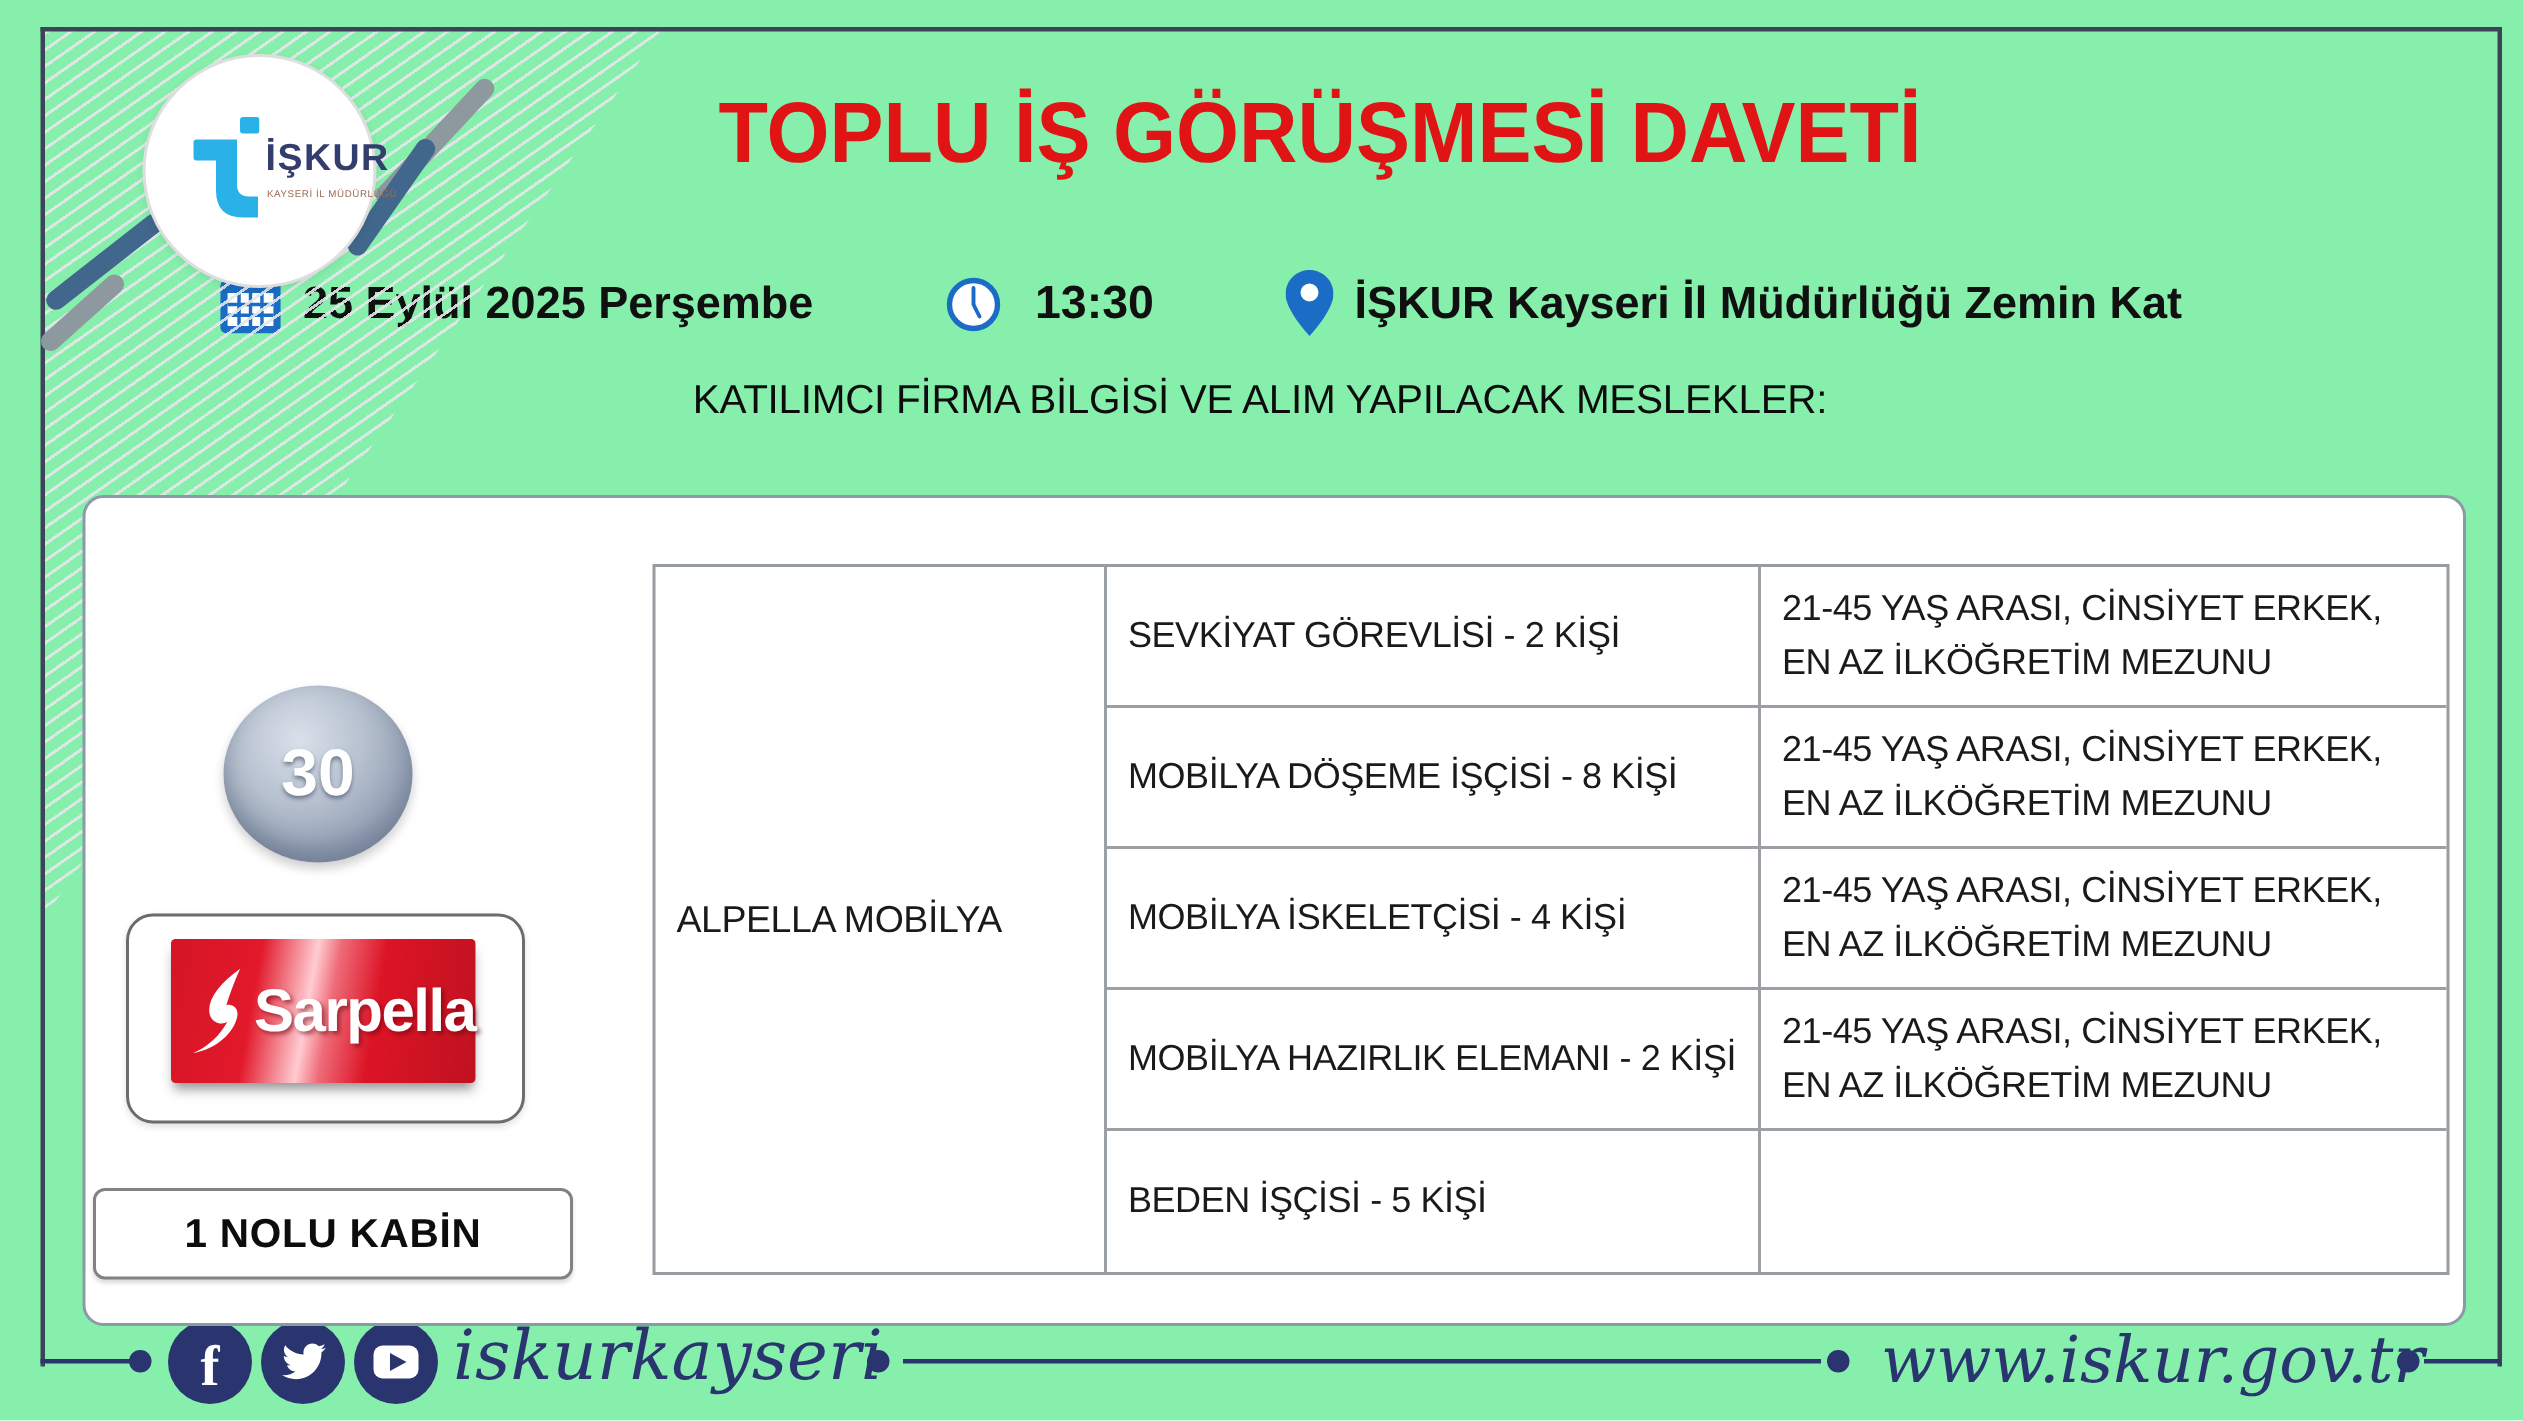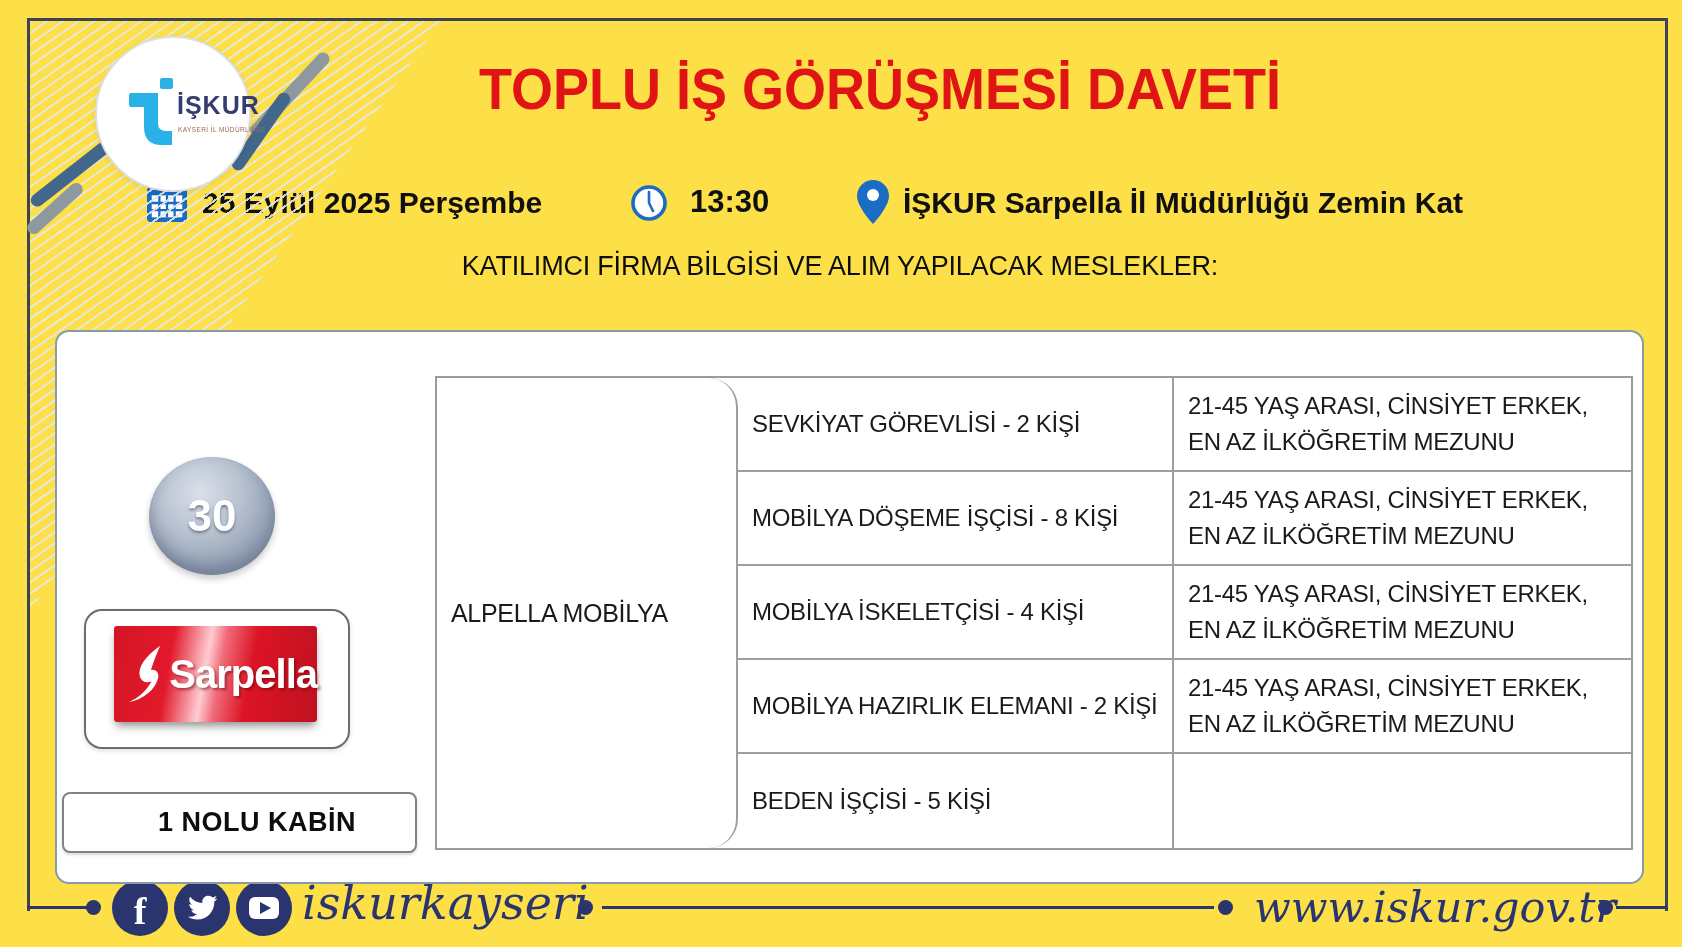--- a/index.html
+++ b/index.html
@@ -1,18 +1,18 @@
 <!DOCTYPE html>
 <html style="--c-title_red: #e01315; --c-navy: #2a3570; --c-frame_navy: #3e4457; --c-icon_blue: #1a6cc4; --c-iskur_blue: #2ab2e8; --c-sarpella_red: #e2192b; --c-badge_gray: #93a0b4; --c-bar_blue: #41688c; --c-bar_gray: #8e989f;"><head>
 <meta charset="utf-8">
 <style>
   html,body{margin:0;padding:0;background:#fff;}
   #flyer{
     position:relative;width:1682px;height:947px;overflow:hidden;
-    background:#fde047;font-family:"Liberation Sans",sans-serif;color:#161616;
+    background:#86efac;font-family:"Liberation Sans",sans-serif;color:#161616;
   }
   
   #frame{
     position:absolute;left:27px;top:18px;width:1635px;height:890px;
     border-top:3px solid var(--c-frame_navy,#3e4457);
     border-left:3px solid var(--c-frame_navy,#3e4457);
     border-right:3px solid var(--c-frame_navy,#3e4457);
   }
   
   .hatch{
@@ -84,33 +84,33 @@
   }
   #sarpella svg{margin-left:12px;}
   #sarpella span{
     font-size:40px;font-weight:bold;color:#fff;letter-spacing:-1px;margin-left:4px;
     text-shadow:2px 2px 3px rgba(110,0,12,.55);
   }
   #cabin-box{
     position:absolute;left:5px;top:460px;width:316px;height:57px;background:#fff;
     border:2px solid #828282;border-radius:8px;box-shadow:0 2px 3px rgba(0,0,0,.15);
     display:flex;align-items:center;justify-content:center;
-    font-size:27px;font-weight:bold;letter-spacing:.5px;color:#0d0d0d;padding-left:35px;
+    font-size:27px;font-weight:bold;letter-spacing:.5px;color:#0d0d0d;
   }
   
   #jobs-table{
     position:absolute;left:378px;top:44px;
     display:grid;grid-template-columns:301px 436px 457px;grid-auto-rows:94px;
     border:2px solid #979ca1;background:#fff;
   }
   .cell{display:flex;align-items:center;padding-left:14px;padding-right:8px;
     font-size:24px;letter-spacing:-.3px;color:#1a1a1a;}
   .cell.bb{border-bottom:2px solid #9aa0a5;}
   .cell.br{border-right:2px solid #9aa0a5;}
-  #company-cell{grid-column:1;grid-row:1/span 5;font-size:25px;border-radius:29px;}
+  #company-cell{grid-column:1;grid-row:1/span 5;font-size:25px;}
   .job{grid-column:2;text-align:right;}
   .req{grid-column:3;white-space:pre-line;line-height:1.5;font-size:24px;}
   
   .fline{position:absolute;top:906px;height:3px;background:var(--c-navy,#2a3570);}
   #fl1{left:27px;width:62px;}
   #fl2{left:602px;width:612px;}
   #fl3{left:1616px;width:51px;}
   .fdot{position:absolute;top:900px;width:15px;height:15px;border-radius:50%;background:var(--c-navy,#2a3570);}
   #fd1{left:86px;} #fd2{left:578px;} #fd3{left:1218px;} #fd4{left:1598px;}
   .soc{
@@ -164,21 +164,21 @@
   <svg id="clock-icon" class="meta-icon" width="40" height="40" viewBox="0 0 40 40">
     <circle cx="20" cy="20" r="16" fill="#fff" stroke="#1a6cc4" stroke-width="3.6"></circle>
     <path d="M20 20 L20 9 M20 20 L24 28" stroke="#1a6cc4" stroke-width="2.6" stroke-linecap="round"></path>
   </svg>
   <div id="time-text" class="meta-text">13:30</div>
 
   <svg id="pin-icon" class="meta-icon" width="32" height="44" viewBox="0 0 32 44">
     <path d="M16 0C7.2 0 0 7.2 0 16c0 11 16 28 16 28s16-17 16-28C32 7.2 24.8 0 16 0z" fill="#1a6cc4"></path>
     <circle cx="16" cy="15" r="6" fill="#fff"></circle>
   </svg>
-  <div id="loc-text" class="meta-text">İŞKUR Sarpella İl Müdürlüğü Zemin Kat</div>
+  <div id="loc-text" class="meta-text">İŞKUR Kayseri İl Müdürlüğü Zemin Kat</div>
 
   <div id="section-heading">KATILIMCI FİRMA BİLGİSİ VE ALIM YAPILACAK MESLEKLER:</div>
 
   <div id="panel">
 
     <div id="badge">
       <span>30</span>
     </div>
 
     <div id="logo-card">

